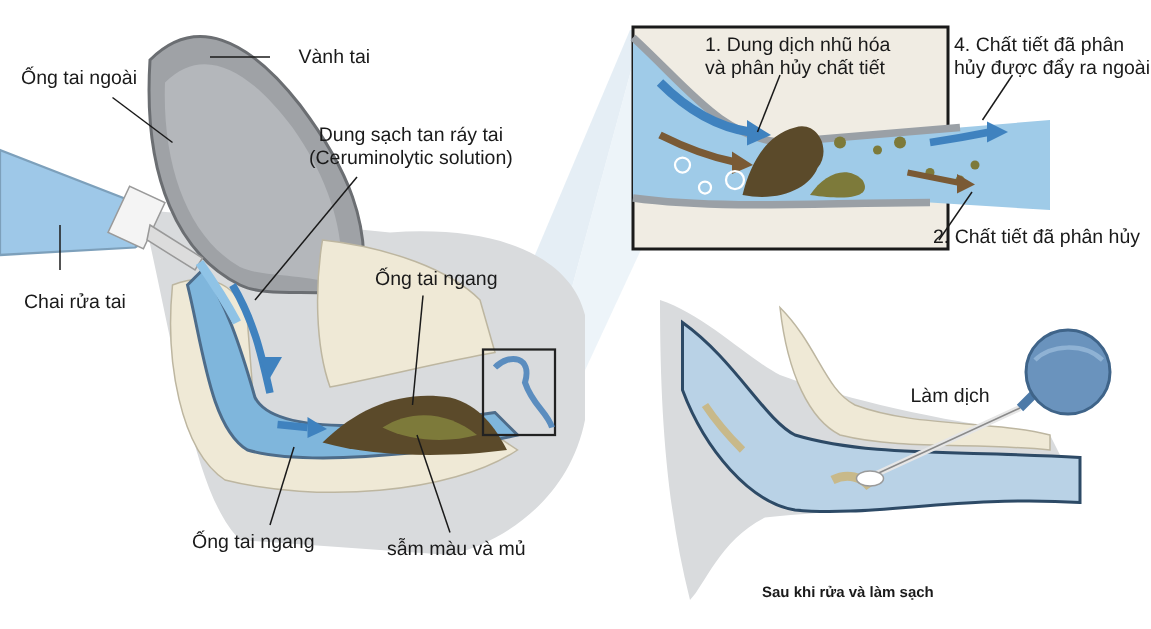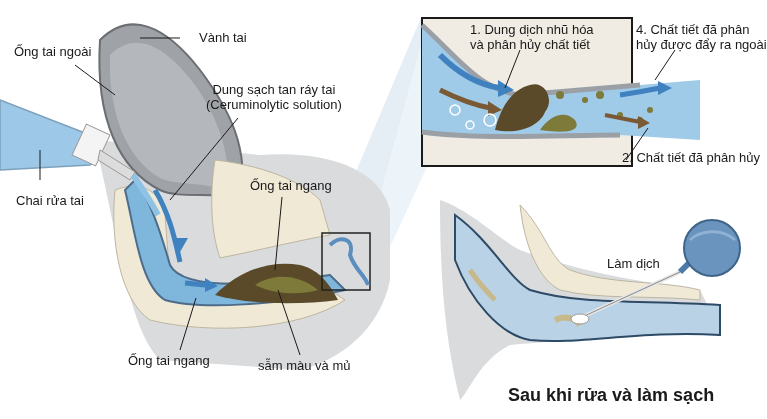--- a/index.html
+++ b/index.html
@@ -1,20 +1,20 @@
 <!DOCTYPE html>
 <html><head>
 <meta charset="utf-8">
 <style>
   html,body{margin:0;padding:0;background:#ffffff;}
   body{width:767px;height:419px;position:relative;overflow:hidden;font-family:"Liberation Sans",sans-serif;}
   svg.art{position:absolute;left:0;top:0;}
   .lbl{position:absolute;font-family:"Liberation Sans",sans-serif;font-size:13px;line-height:15px;color:#1a1a1a;white-space:nowrap;}
   .lbl.c{text-align:center;}
-  .lbl.bold{font-weight:bold;font-size:18px;}
+  .lbl.bold{font-weight:bold;font-size:10px;}
   .ml span{display:block;}
 </style>
 </head>
 <body>
 
 <svg class="art" width="767" height="419" viewBox="0 0 767 419">
 
   <polygon points="330,233 370,233 428,20 420,20" fill="#dfeaf3" opacity="0.8"></polygon>
   <polygon points="370,233 370,290 428,165 428,20" fill="#e6eff6" opacity="0.7"></polygon>
 

